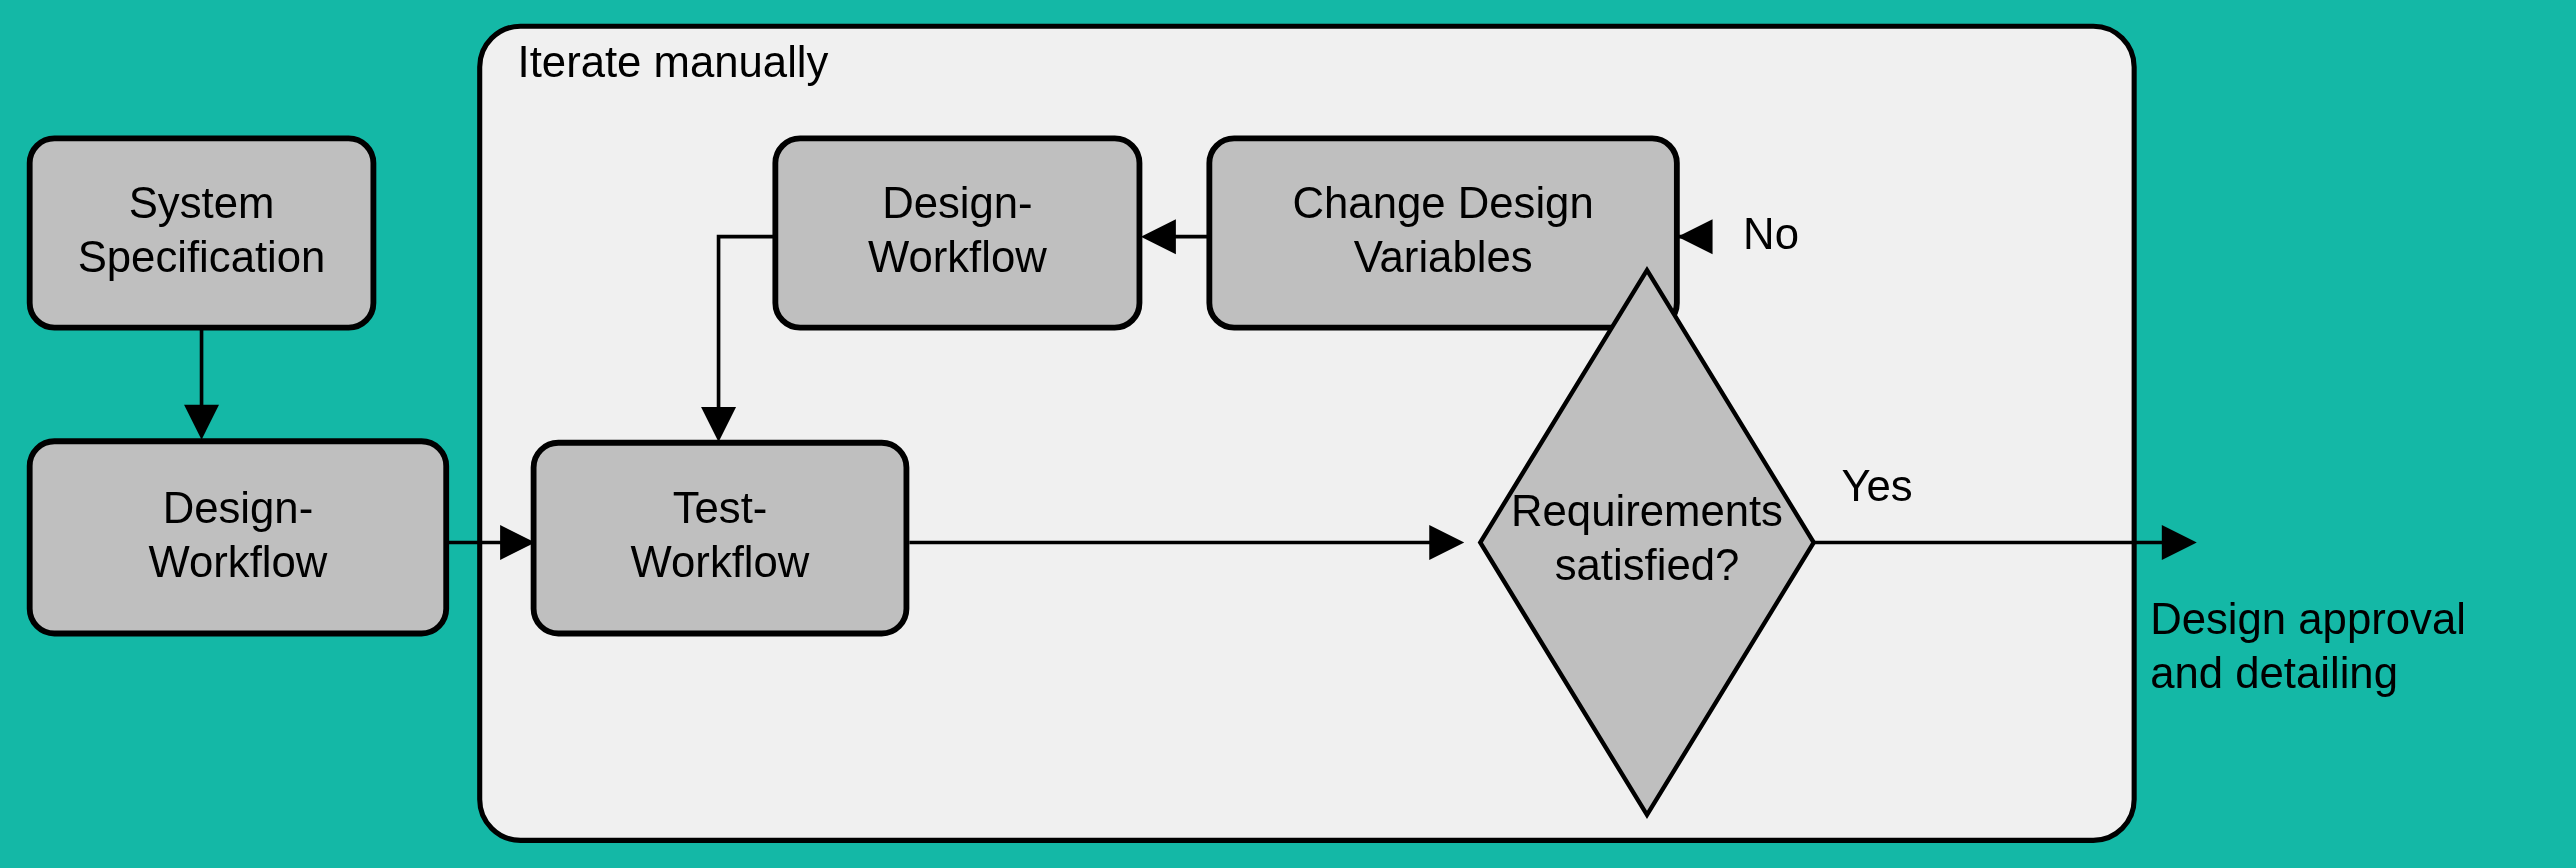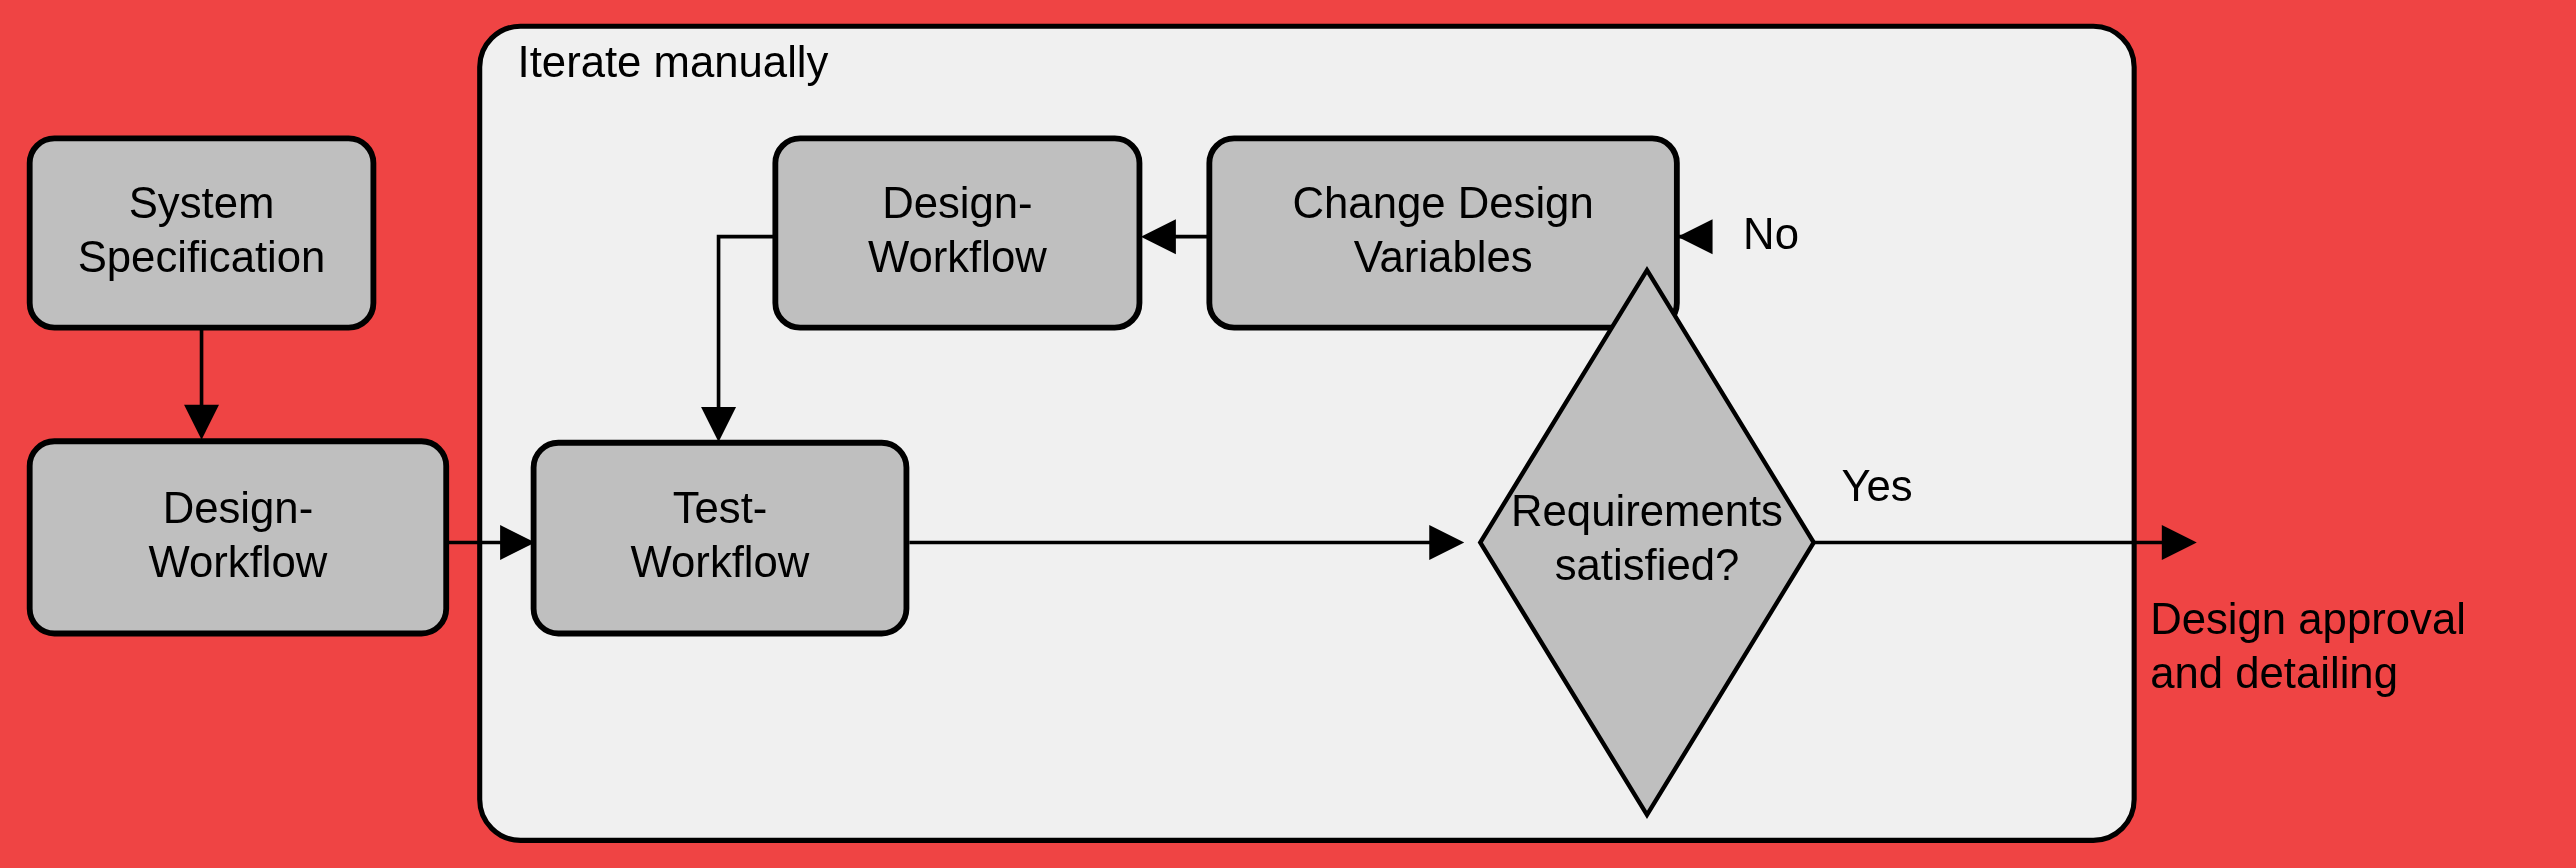--- a/index.html
+++ b/index.html
@@ -11,21 +11,21 @@
   body {
     width: 2576px;
     height: 868px;
     overflow: hidden;
     font-family: "Liberation Sans", sans-serif;
   }
   #diagram-root {
     position: relative;
     width: 2576px;
     height: 868px;
-    background: #ef4444;
+    background: #14b8a6;
   }
   svg.flow {
     position: absolute;
     top: 0;
     left: 0;
     width: 2576px;
     height: 868px;
   }
   .node-rect {
     fill: #bfbfbf;

